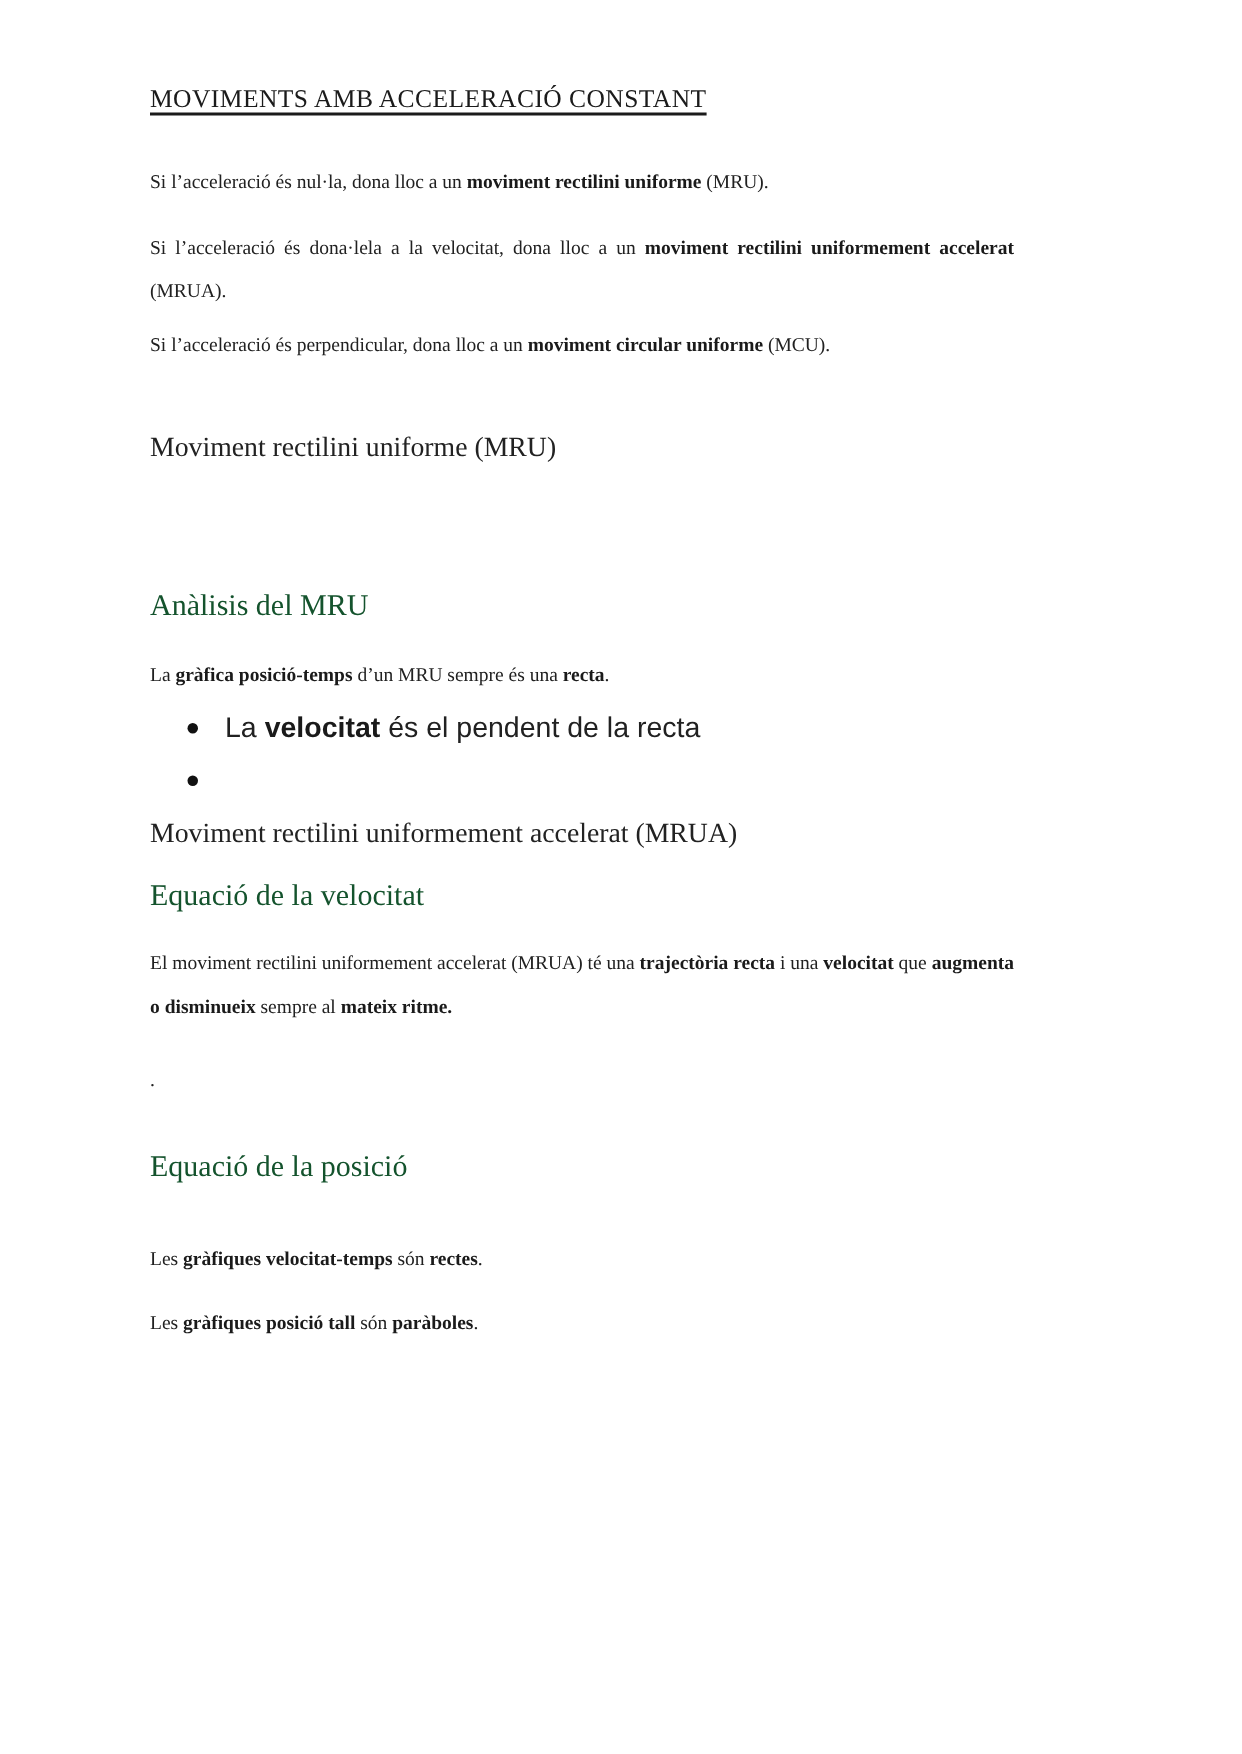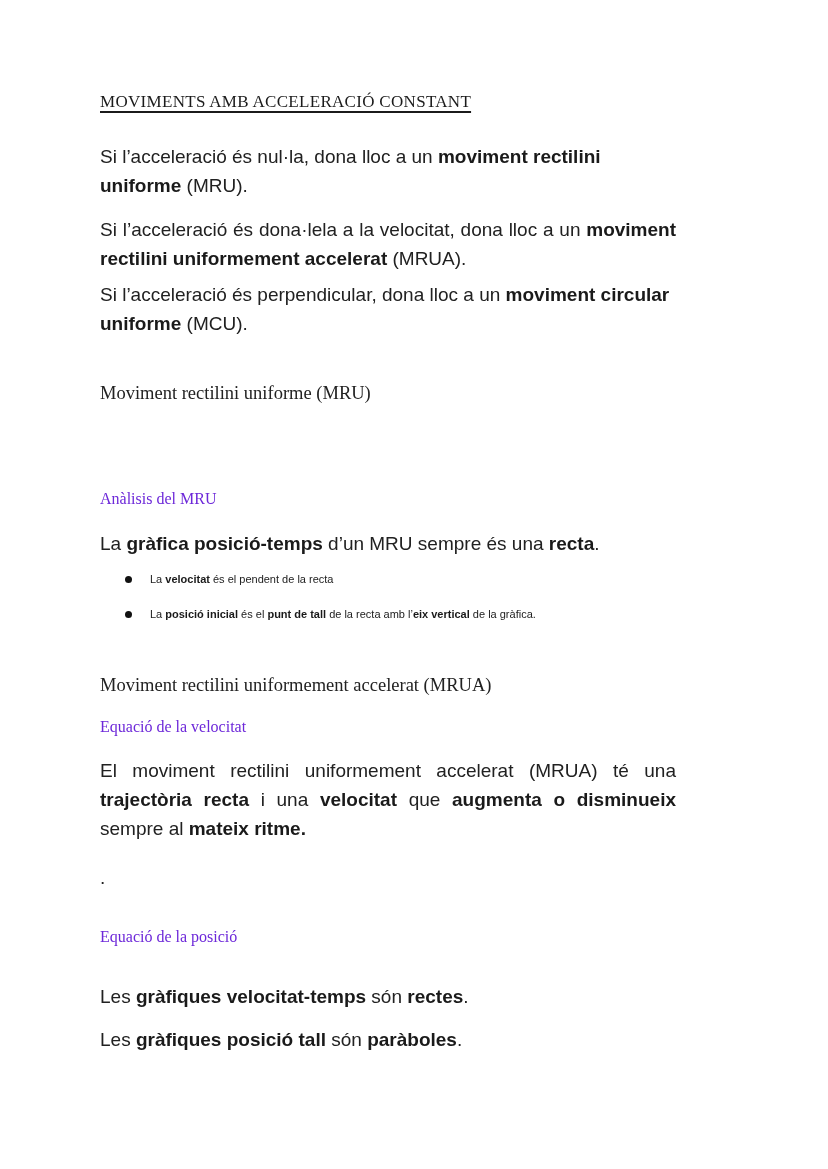--- a/index.html
+++ b/index.html
@@ -2,21 +2,21 @@
 <html><head>
 <meta charset="utf-8">
 <style>
   * { box-sizing: border-box; }
   html, body { margin: 0; padding: 0; background: #ffffff; }
   .page {
     position: relative;
     width: 776px;
     height: 1169px;
     background: #ffffff;
-    padding: 90px 100px 0 100px;
+    padding: 54px 100px 0 100px;
     overflow: hidden;
     font-family: "Liberation Sans", sans-serif;
     color: #212121;
   }
   
   .doc-title {
     font-family: "Liberation Serif", serif;
     font-weight: 400;
     font-size: 17px;
     line-height: 24px;
@@ -37,44 +37,45 @@
     text-decoration-thickness: 1.5px;
     text-underline-offset: 4px;
     margin: 0;
   }
   .section-heading.mru  { margin-bottom: 76px; }
   .section-heading.mrua { margin-bottom: 12px; }
   
   .sub-heading {
     font-family: "Liberation Serif", serif;
     font-weight: 400;
-    font-size: 16px;
+    font-size: 20px;
     line-height: 29px;
-    color: #6d28d9;
+    color: #14532d;
     margin: 0;
   }
   
   .para {
-    font-size: 19px;
+    font-size: 13px;
     line-height: 29px;
     color: #212121;
     margin: 0;
+    font-family: Liberation Serif, serif;
   }
   .para.justified { text-align: justify; }
   .para b, .bullet-text b { font-weight: 700; color: #1a1a1a; }
   
   .bullet-list {
     list-style: none;
     margin: 0 0 41px 0;
     padding: 0;
   }
   .bullet-item {
     position: relative;
     padding-left: 50px;
-    font-size: 11px;
+    font-size: 19px;
     line-height: 29px;
     color: #212121;
     margin-bottom: 6px;
   }
   .bullet-item:last-child { margin-bottom: 0; }
   .bullet-marker {
     position: absolute;
     left: 25px;
     top: 11px;
     width: 7px;
@@ -110,21 +111,20 @@
 
   <p class="para mb-7"><span>La </span><b>gràfica posició-temps</b><span> d’un MRU sempre és una </span><b>recta</b><span>.</span></p>
 
   <ul class="bullet-list">
     <li class="bullet-item">
       <span class="bullet-marker"></span>
       <span class="bullet-text"><span>La </span><b>velocitat</b><span> és el pendent de la recta</span></span>
     </li>
     <li class="bullet-item">
       <span class="bullet-marker"></span>
-      <span class="bullet-text"><span>La </span><b>posició inicial</b><span> és el </span><b>punt de tall</b><span> de la recta amb l’</span><b>eix vertical</b><span> de la gràfica.</span></span>
     </li>
   </ul>
 
   <h2 class="section-heading mrua">Moviment rectilini uniformement accelerat (MRUA)</h2>
 
   <h3 class="sub-heading mb-15">Equació de la velocitat</h3>
 
   <p class="para justified mb-9"><span>El moviment rectilini uniformement accelerat (MRUA) té una </span><b>trajectòria recta</b><span> i una </span><b>velocitat</b><span> que </span><b>augmenta o disminueix</b><span> sempre al </span><b>mateix ritme.</b></p>
 
   <p class="para mb-30">.</p>

